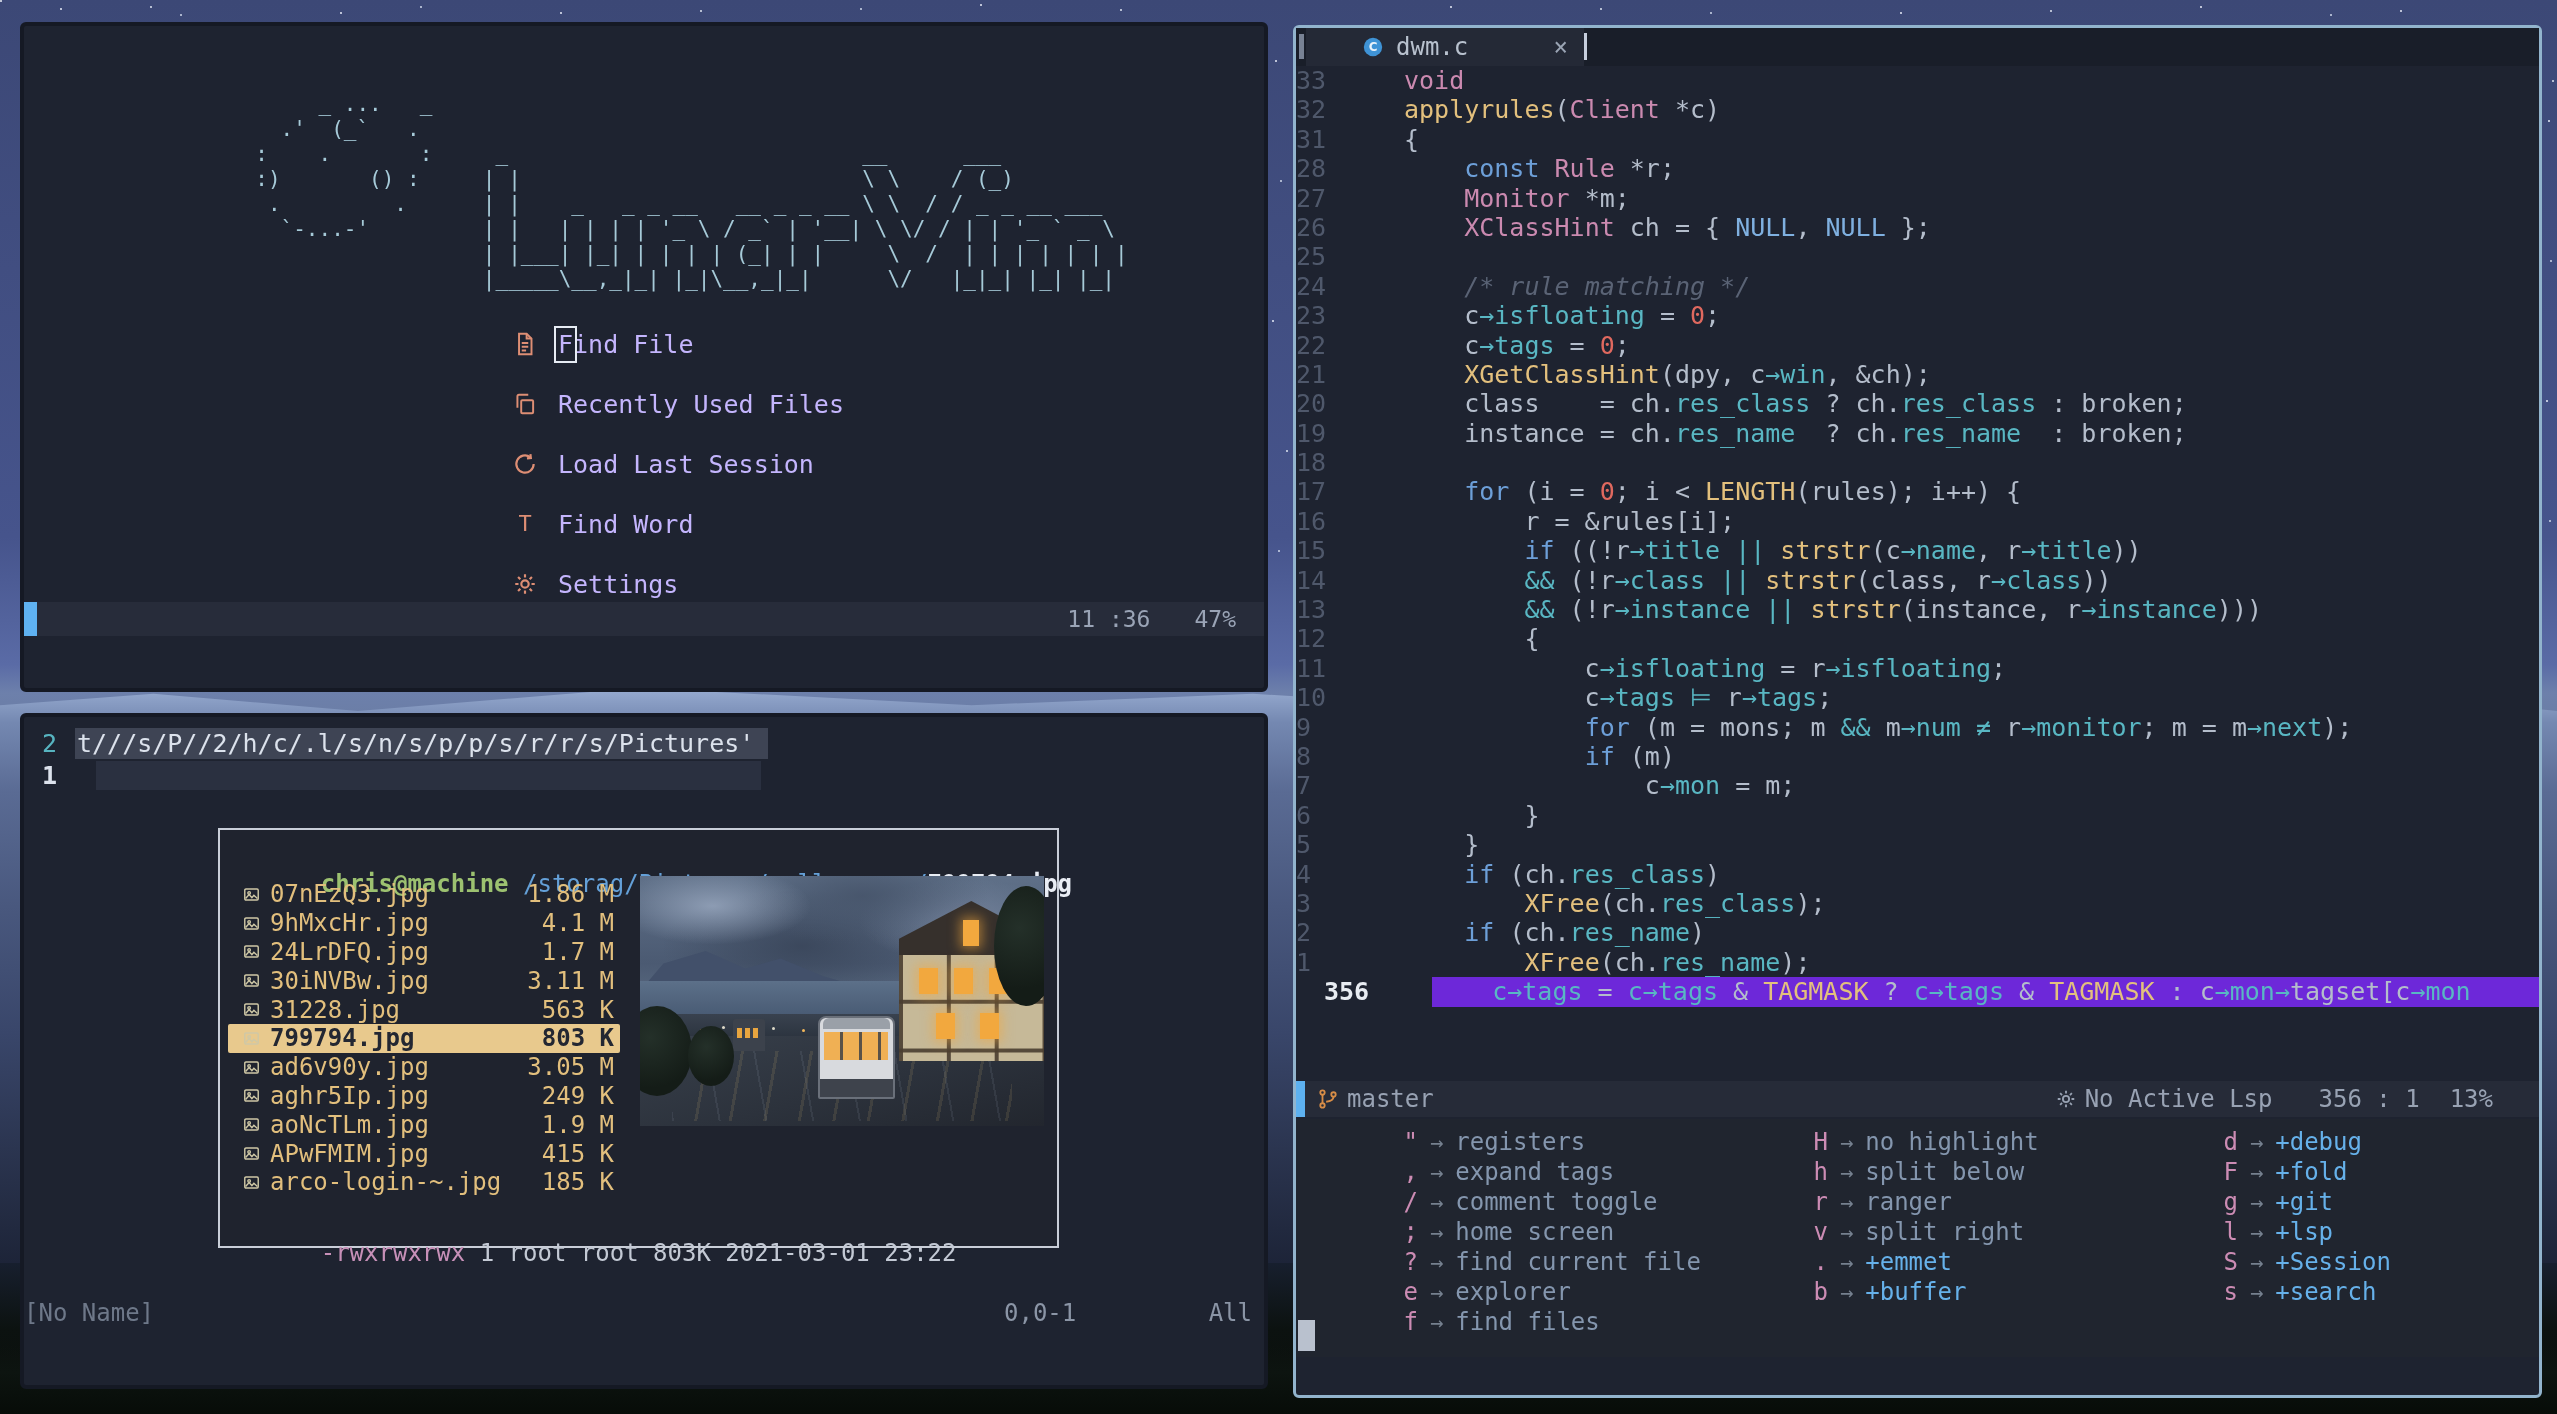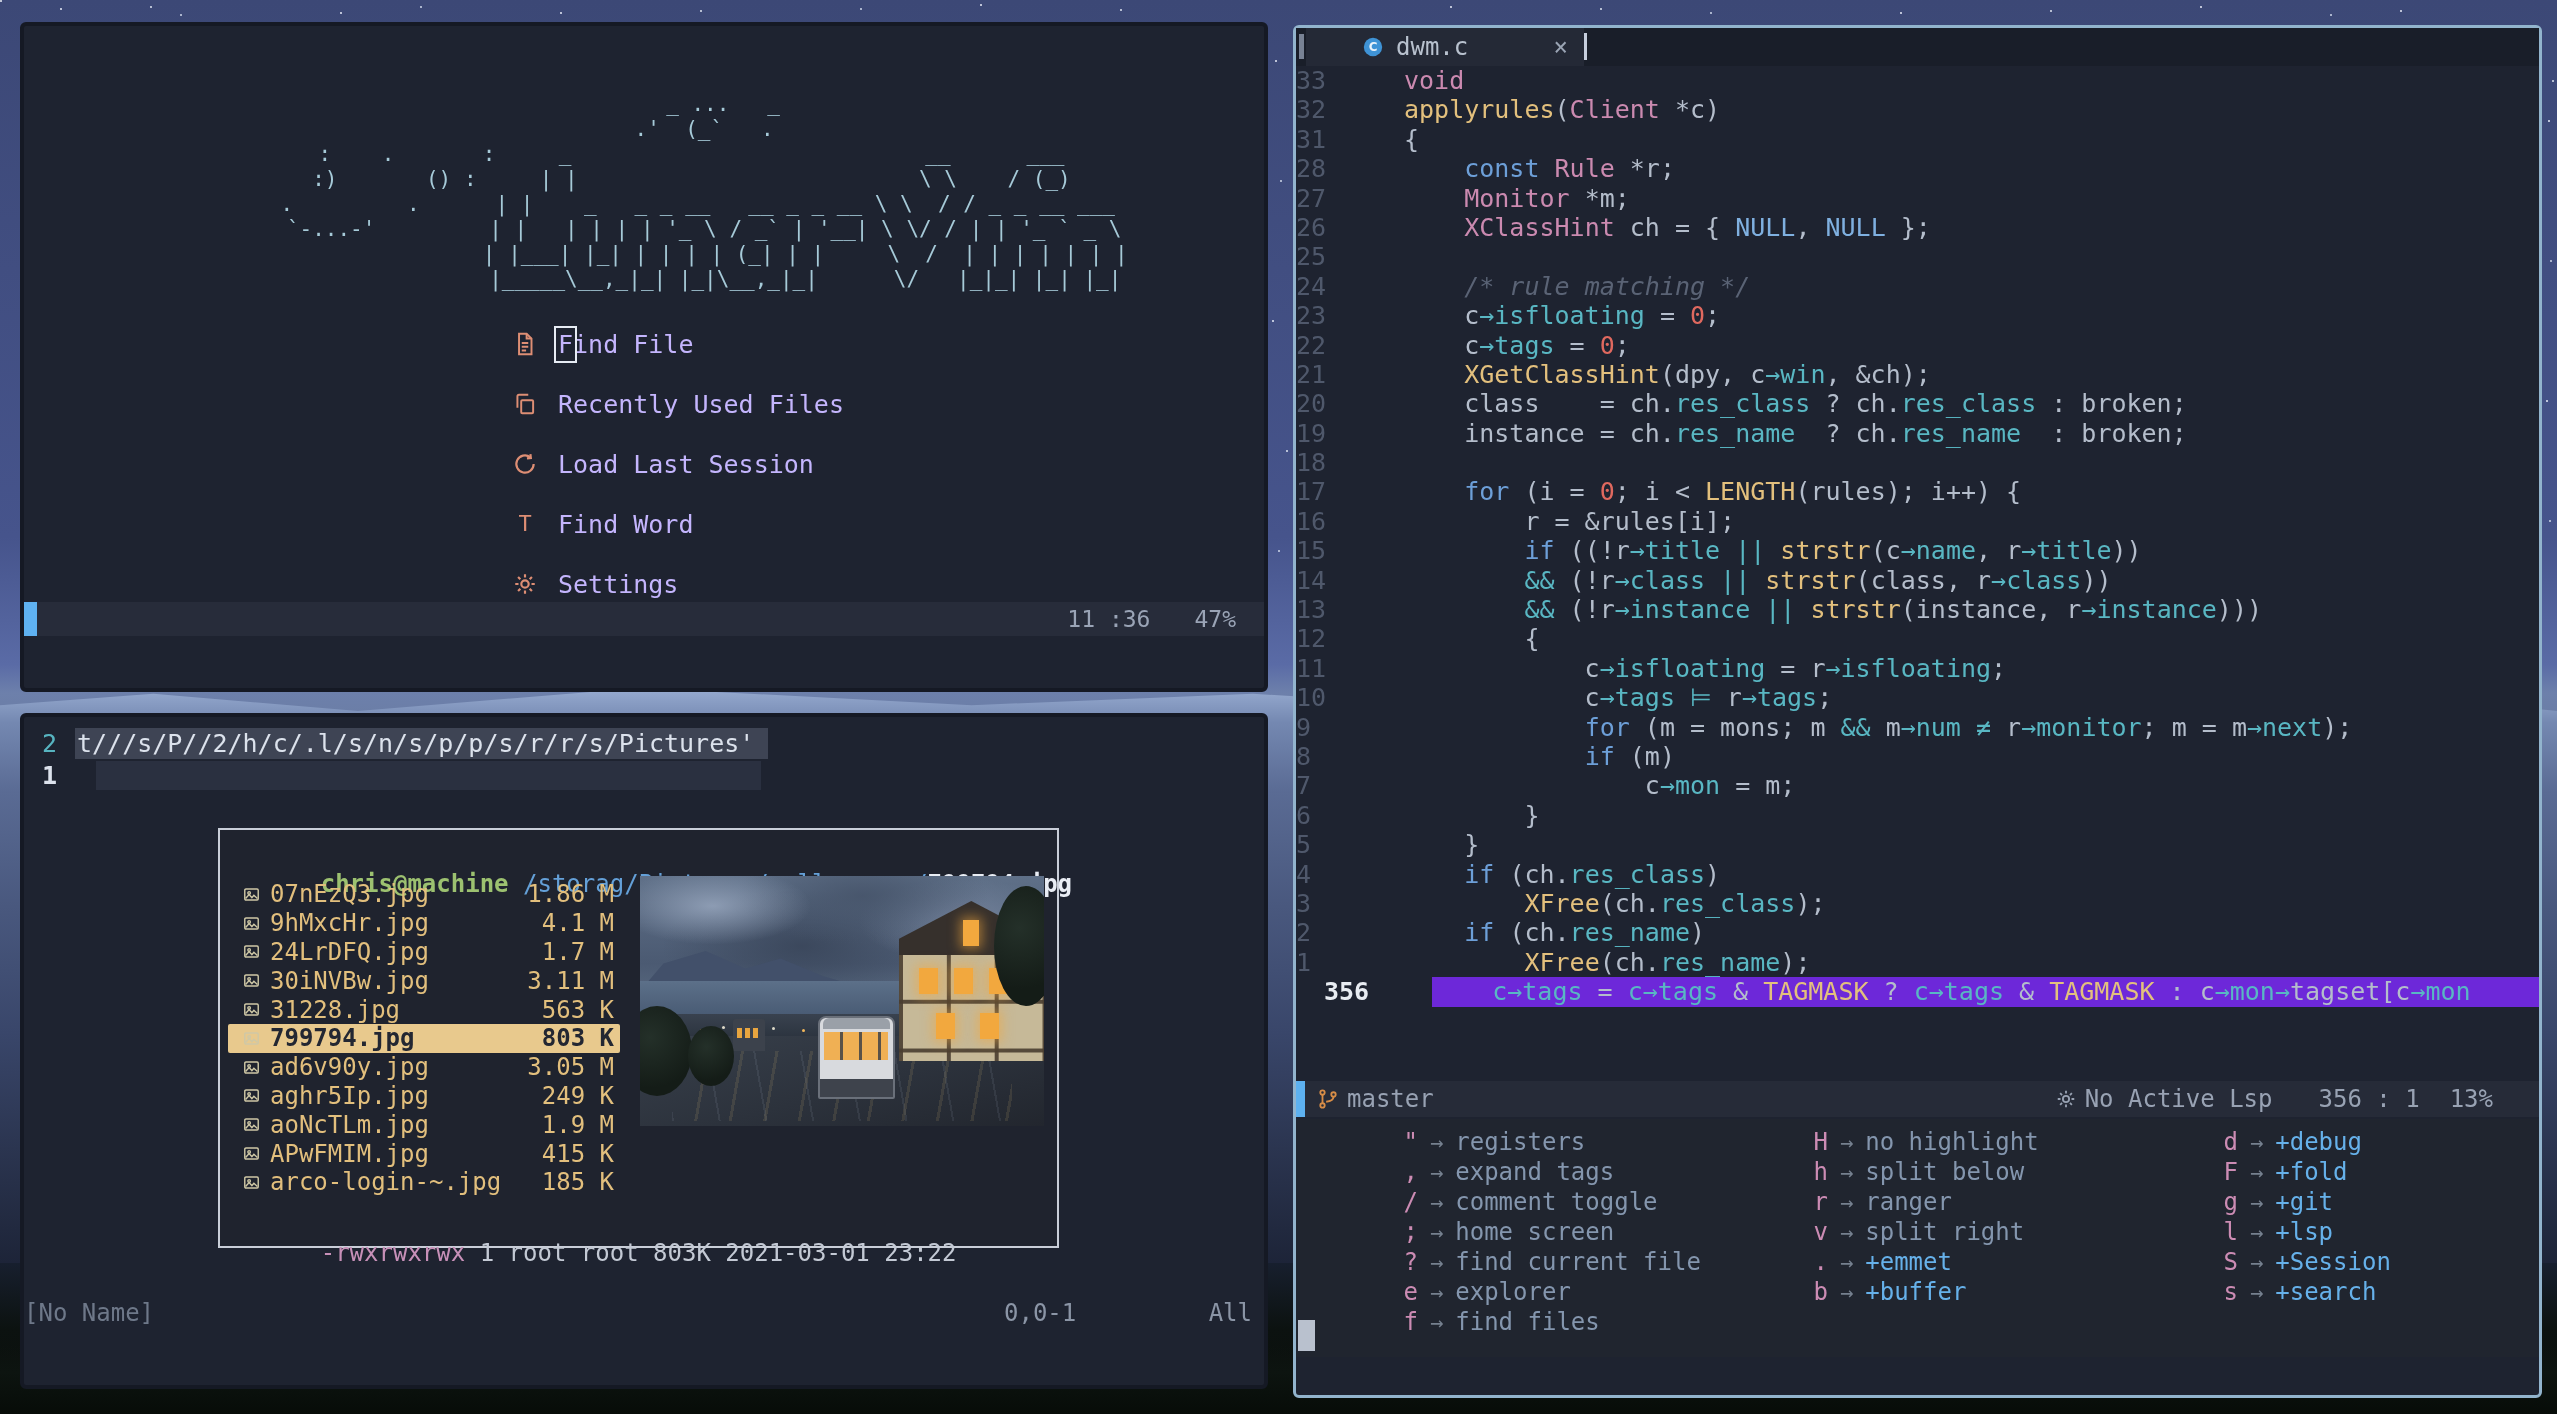--- a/index.html
+++ b/index.html
@@ -19,21 +19,21 @@
     2552px 80px #dfe6f2,2549px 520px #cfd8ea,150px 6px #dfe6f2;}
   .mountain{position:absolute;left:0;right:0;top:688px;height:575px;
     background:linear-gradient(180deg,#97abd0 0%,#7488b1 6%,#5a6b94 18%,#49587e 38%,#39466a 60%,#2b3550 80%,#1d2438 100%);
     clip-path:polygon(0 3%,6% 1%,14% 4%,25% 0,38% 3%,49% 1%,60% 4%,72% 0,84% 3%,93% 1%,100% 4%,100% 100%,0 100%);}
   .forest{position:absolute;left:0;right:0;bottom:0;height:70px;
     background:linear-gradient(180deg,rgba(10,16,11,0) 0%,#0d1410 40%,#070c08 100%);}
   
   .win{position:absolute;background:#1e2330;border:4px solid #151924;border-radius:6px;box-sizing:border-box;z-index:2;}
   
   #win-dashboard{left:20px;top:22px;width:1248px;height:670px;}
-  #logo{position:absolute;left:206px;top:66px;margin:0;font-size:21px;line-height:25px;color:#a6cad8;white-space:pre;text-align:center;}
+  #logo{position:absolute;left:206px;top:66px;margin:0;font-size:21px;line-height:25px;color:#a6cad8;white-space:pre;}
   .menu-row{position:absolute;left:488px;height:36px;display:flex;align-items:center;gap:20px;cursor:pointer;}
   .menu-row svg,.menu-row .t-ico{width:26px;height:26px;flex:0 0 26px;}
   .menu-row .t-ico{color:#de8e74;font-size:22px;text-align:center;line-height:26px;}
   .menu-label{color:#c4b5fd;font-size:25px;white-space:pre;}
   .char-cursor{outline:2px solid #e6ebf3;outline-offset:2px;}
   .dash-status{position:absolute;left:0;right:0;top:576px;height:34px;background:#272c3a;
     display:flex;align-items:center;justify-content:flex-end;gap:44px;padding-right:28px;
     color:#9aa4b6;font-size:23px;}
   .dash-status .accent{position:absolute;left:0;top:0;width:13px;height:34px;background:#5fb2f2;}
   

